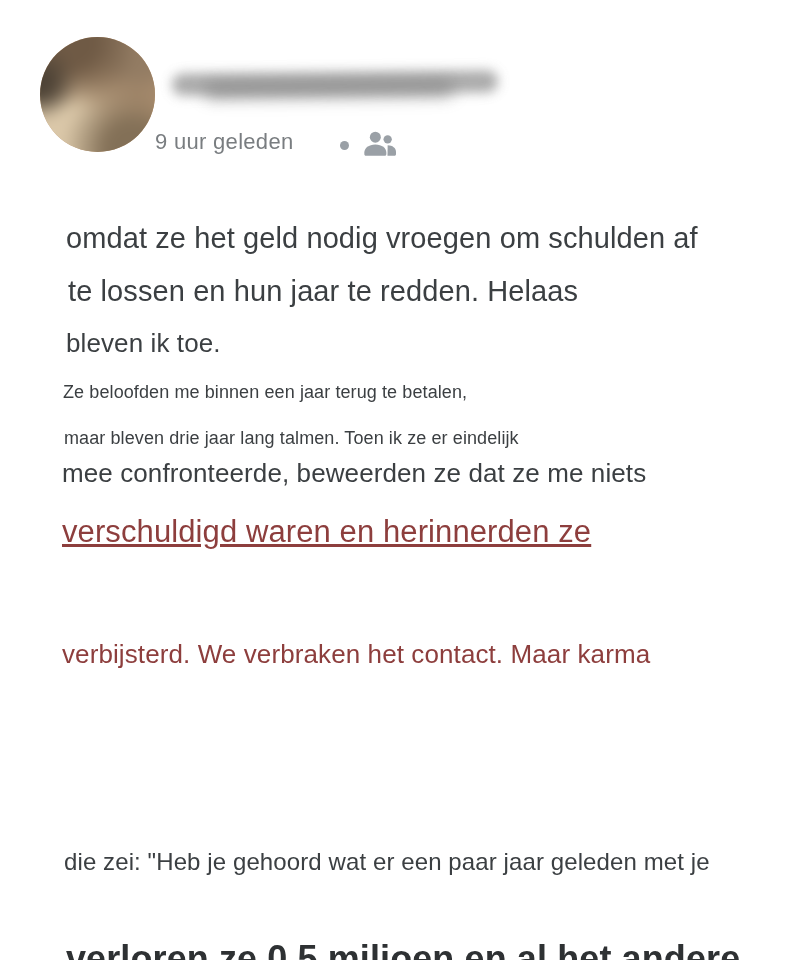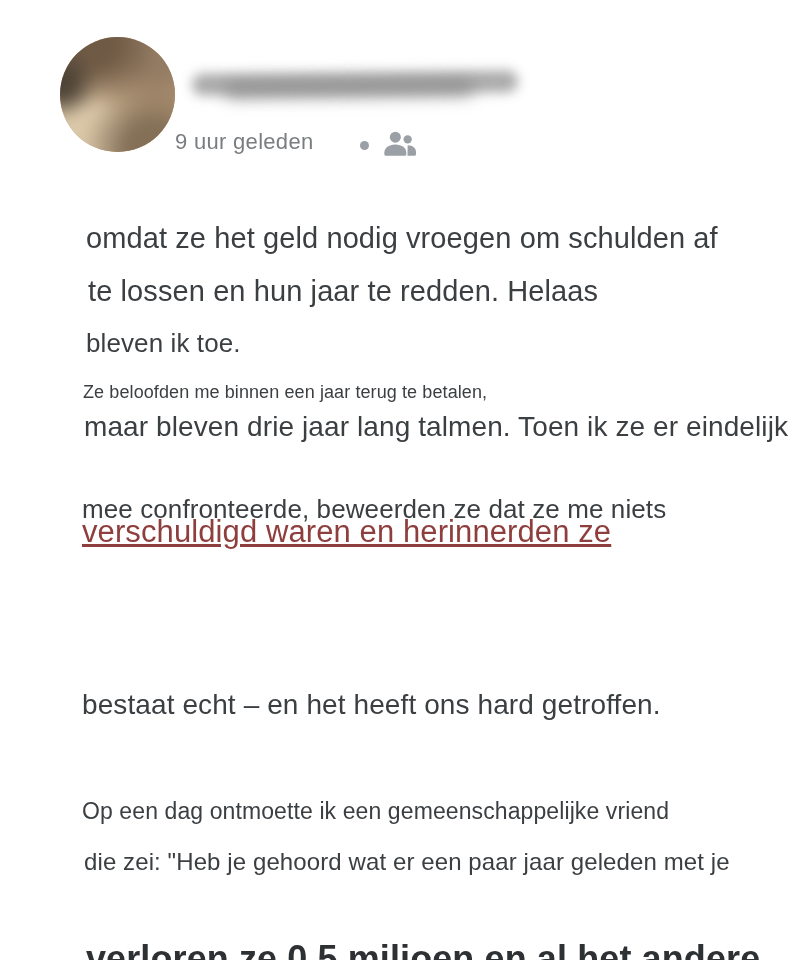--- a/index.html
+++ b/index.html
@@ -1,21 +1,21 @@
 <!DOCTYPE html>
 <html style="--text-dark: #3b3f42; --text-red: #8d3e3d; --text-grey: #797d80; --icon-grey: #9aa0a6; --background: #ffffff;"><head>
 <meta charset="utf-8">
 <style>
   html,body{margin:0;padding:0;}
   body{
     width:800px;height:960px;position:relative;overflow:hidden;
     background:#ffffff;
     font-family:"Liberation Sans", sans-serif;
   }
-  .card{position:absolute;inset:0;margin-left:20px;}
+  .card{position:absolute;inset:0;}
 
   
   .avatar{
     position:absolute;left:40px;top:37px;width:115px;height:115px;
     border-radius:50%;overflow:hidden;background:#c7a17b;
   }
   .avatar .blurpaint{
     position:absolute;inset:-14px;filter:blur(7px);
     background:
       radial-gradient(circle at 10% 42%, #4e4336 0 9%, rgba(78,67,54,0) 24%),
@@ -51,22 +51,22 @@
   .ln{
     position:absolute;white-space:nowrap;color:var(--text-dark,#3b3f42);
     font-family:"Liberation Sans", sans-serif;letter-spacing:0.1px;
   }
   .red{color:var(--text-red,#8d3e3d);}
   .ln1 {left:60px;top:175px;font-size:24px;}
   .ln2 {left:66px;top:222px;font-size:29px;}
   .ln3 {left:68px;top:275px;font-size:29px;}
   .ln4 {left:66px;top:328px;font-size:26px;}
   .ln5 {left:63px;top:382px;font-size:18px;}
-  .ln6 {left:64px;top:411px;font-size:28px;}
-  .ln7 {left:62px;top:494px;font-size:26px;}
+  .ln6 {left:64px;top:428px;font-size:18px;}
+  .ln7 {left:62px;top:458px;font-size:26px;}
   .ln8 {left:62px;top:514px;font-size:31px;font-weight:500;text-decoration:underline;}
   .ln9 {left:66px;top:590px;font-size:22px;font-weight:500;}
   .ln10{left:62px;top:639px;font-size:26px;font-weight:500;}
   .ln11{left:62px;top:689px;font-size:28px;}
   .ln12{left:62px;top:798px;font-size:23px;}
   .ln13{left:64px;top:848px;font-size:24px;}
   .ln14{left:64px;top:899px;font-size:28px;}
   .ln15{left:66px;top:938px;font-size:36px;font-weight:700;color:#2e3133;}
 </style>
 </head>
@@ -96,18 +96,17 @@
     </g>
   </svg>
 
   <div class="ln ln2">omdat ze het geld nodig vroegen om schulden af</div>
   <div class="ln ln3">te lossen en hun jaar te redden. Helaas</div>
   <div class="ln ln4">bleven ik toe.</div>
   <div class="ln ln5">Ze beloofden me binnen een jaar terug te betalen,</div>
   <div class="ln ln6">maar bleven drie jaar lang talmen. Toen ik ze er eindelijk</div>
   <div class="ln ln7">mee confronteerde, beweerden ze dat ze me niets</div>
   <div class="ln ln8 red">verschuldigd waren en herinnerden ze</div>
-  <div class="ln ln11">bestaat echt – en het heeft ons hard getroffen.</div>
-  <div class="ln ln12">Op een dag ontmoette ik een gemeenschappelijke vriend</div>
+  <div class="ln ln10 red">verbijsterd. We verbraken het contact. Maar karma</div>
   <div class="ln ln13">die zei: "Heb je gehoord wat er een paar jaar geleden met je</div>
   <div class="ln ln15">verloren ze 0,5 miljoen en al het andere</div>
 
 </div>
 
 </body></html>

